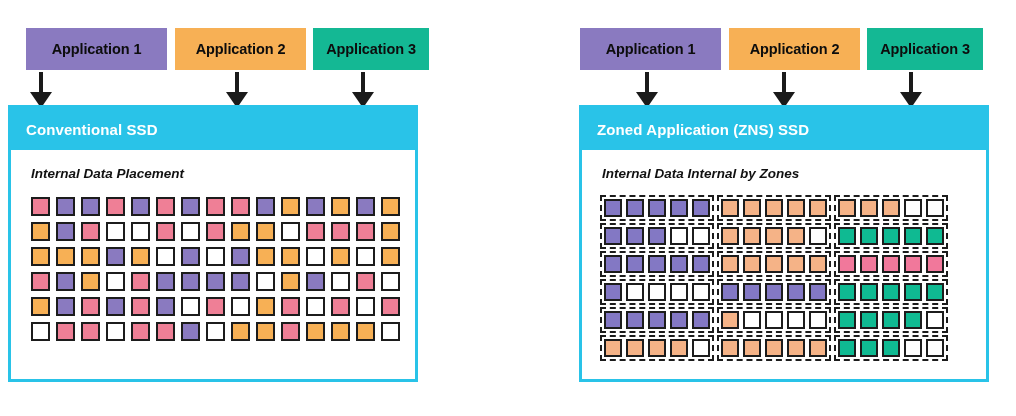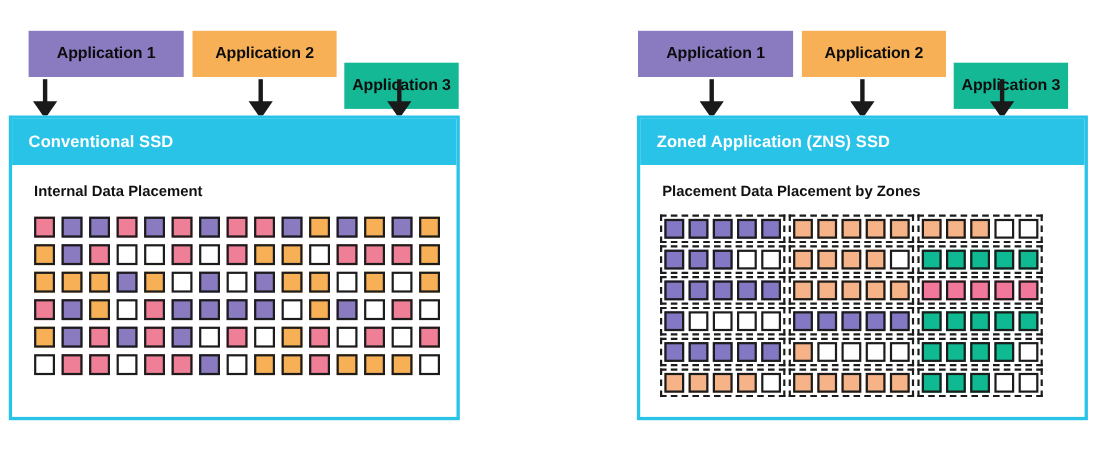--- a/index.html
+++ b/index.html
@@ -40,21 +40,21 @@
     justify-content: center;
     color: #0d0d0d;
     font-size: 14.5px;
     font-weight: bold;
     letter-spacing: -0.1px;
     white-space: nowrap;
     padding: 0 10px;
   }
   .app-box.w-app1 { width: 141px; }
   .app-box.w-app2 { width: 131px; margin-left: 8px; }
-  .app-box.w-app3 { width: 104px; margin-left: 7px; margin-top: 29px; }
+  .app-box.w-app3 { width: 116px; margin-left: 7px; }
 
   
   .arrow { position: absolute; width: 22px; height: 36px; }
   .arrow .shaft {
     position: absolute;
     left: 9px; top: 0;
     width: 4px; height: 24px;
     background: #1a1a1a;
   }
   .arrow .head {
@@ -83,21 +83,21 @@
     align-items: center;
     padding-left: 15px;
   }
   .ssd-header-title {
     color: #ffffff;
     font-size: 15px;
     font-weight: bold;
     letter-spacing: 0.1px;
     white-space: nowrap;
   }
-  .ssd-body { padding: 16px 0 0 0; }
+  .ssd-body { padding: 16px 0 0 0; font-style: italic; }
   .ssd-subtitle {
     font-size: 13.5px;
     font-weight: bold;
     color: #111111;
     padding-left: 20px;
     white-space: nowrap;
   }
 
   
   .grid-plain {
@@ -301,21 +301,21 @@
     <div class="arrow" style="left:392px; top:72px;">
       <div class="shaft"></div>
       <div class="head"></div>
     </div>
 
     <div class="ssd-panel">
       <div class="ssd-header">
         <span class="ssd-header-title">Zoned Application (ZNS) SSD</span>
       </div>
       <div class="ssd-body">
-        <div class="ssd-subtitle">Placement Data Placement by Zones</div>
+        <div class="ssd-subtitle">Internal Data Internal by Zones</div>
         <div class="zoned-wrap" id="grid-zns">
             <div class="zone-row">
               <div class="zone-cluster">
                 <div class="cell" style="background: rgb(131, 120, 196);"></div>
                 <div class="cell" style="background: rgb(131, 120, 196);"></div>
                 <div class="cell" style="background: rgb(131, 120, 196);"></div>
                 <div class="cell" style="background: rgb(131, 120, 196);"></div>
                 <div class="cell" style="background: rgb(131, 120, 196);"></div>
               </div>
               <div class="zone-cluster">

